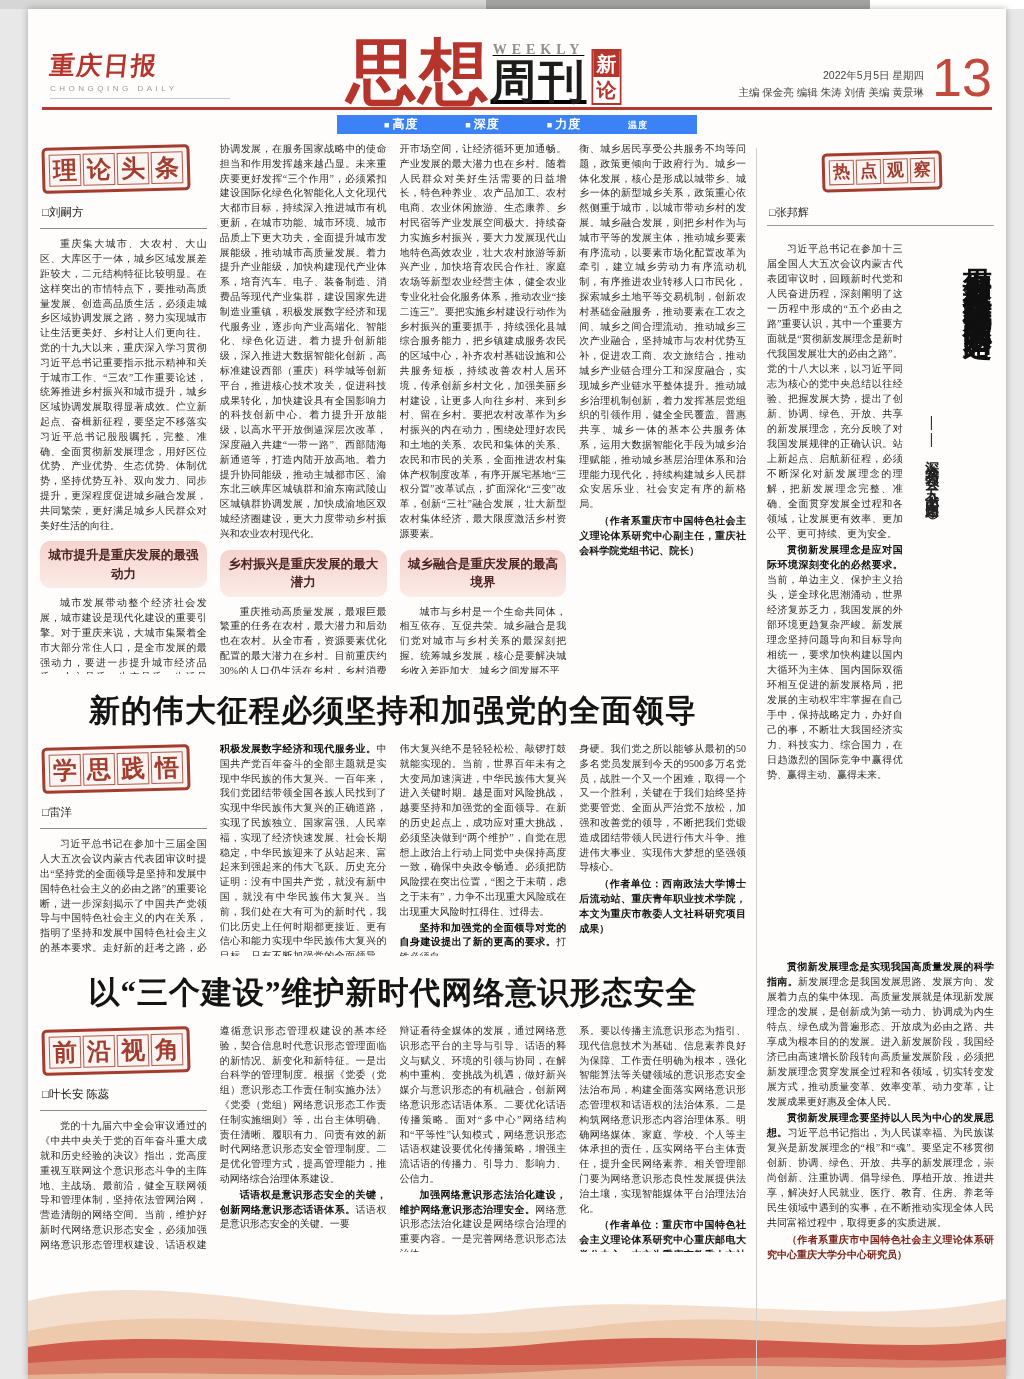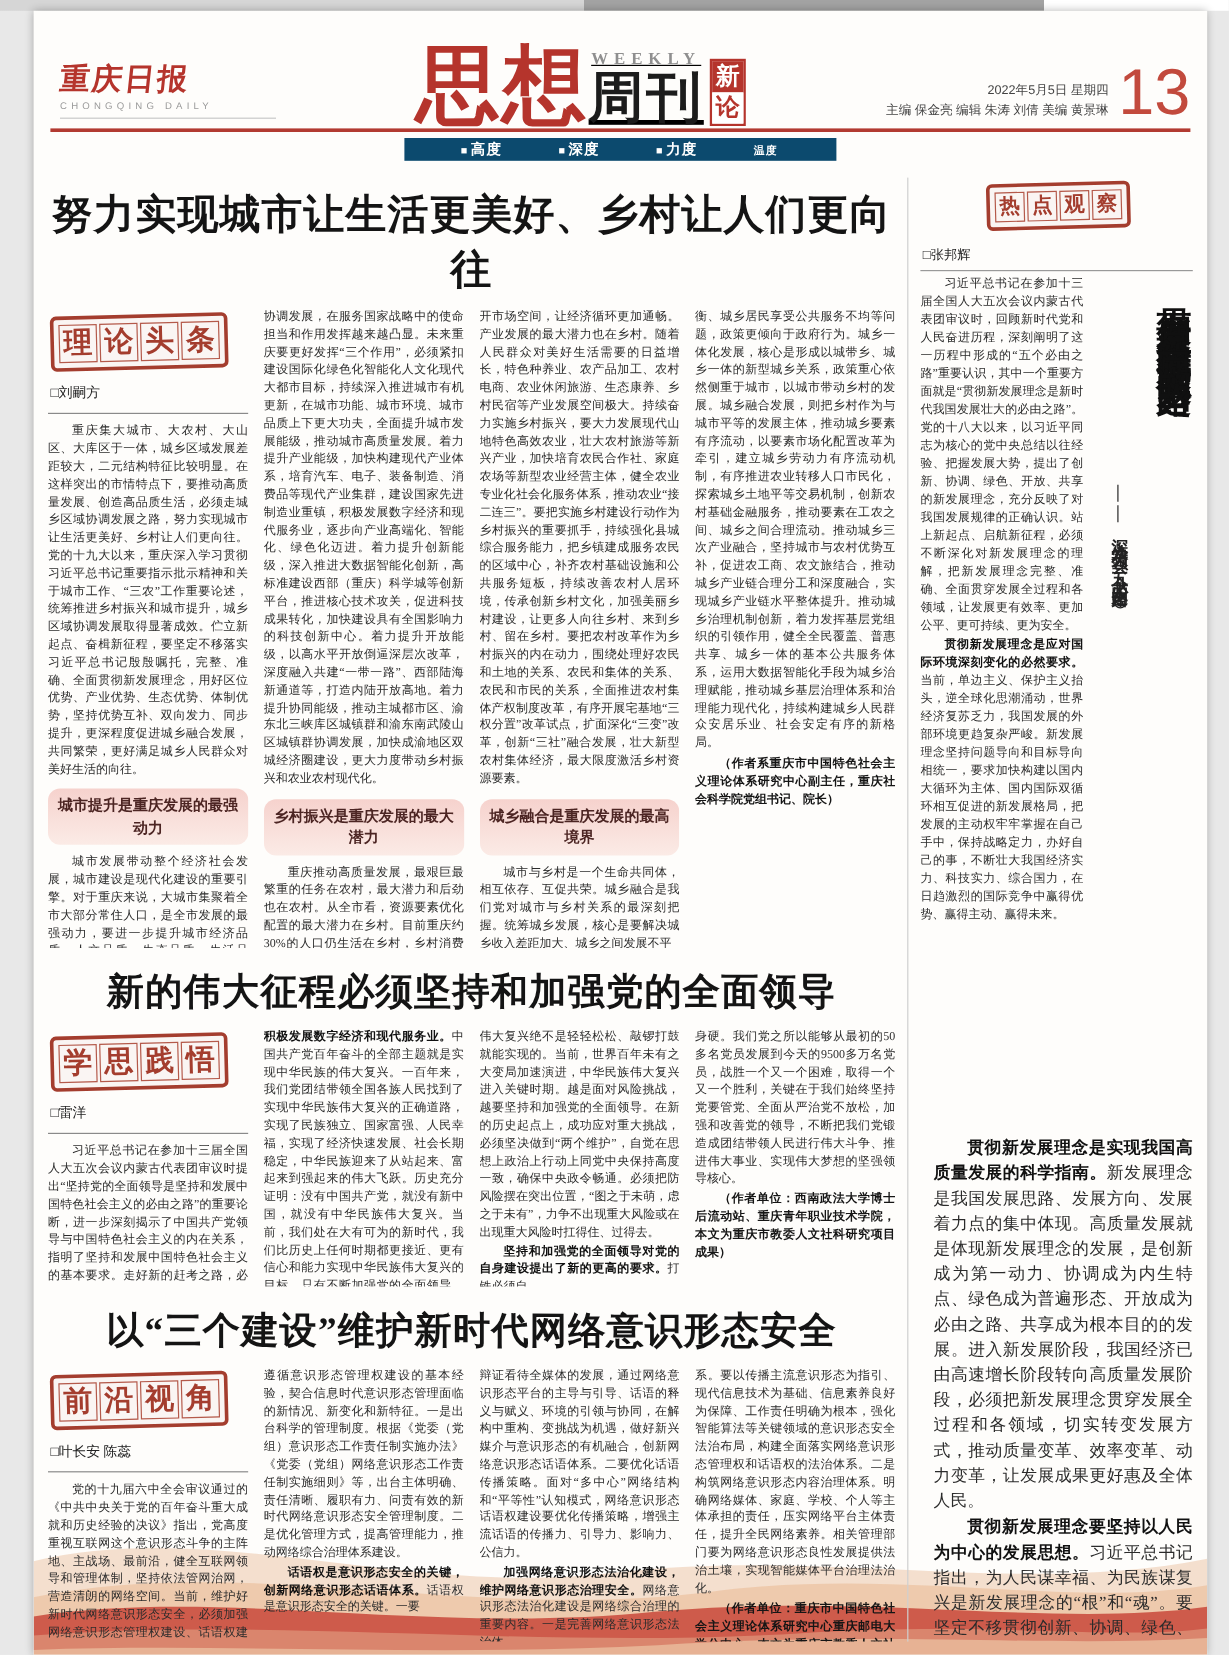--- a/index.html
+++ b/index.html
@@ -20,21 +20,21 @@
   .mast-sub-wrap { display:flex; flex-direction:column; align-items:center;text-decoration:underline; }
   .weekly { color:#8f8f8f; font-size:14px; letter-spacing:5px; font-weight:bold; margin-bottom:1px;}
   .mast-sub { color:#1c1c1c; font-size:46px; font-weight:900; line-height:1; letter-spacing:2px;}
   .badge { width:30px; margin-left:5px; border:2px solid #b5342c; }
   .badge-top { background:#b5342c; color:#fff; font-size:20px; font-weight:bold; text-align:center; line-height:26px;}
   .badge-bot { background:#fff; color:#b5342c; font-size:20px; font-weight:bold; text-align:center; line-height:26px;}
   .mast-right { position:absolute; right:0; bottom:4px; display:flex; align-items:flex-end; gap:8px; }
   .mast-info { text-align:right; font-size:10.5px; color:#444; line-height:1.6; font-family:"Liberation Sans",sans-serif;}
   .pagenum { color:#c24a3d; font-size:54px; line-height:.85; font-family:"Liberation Sans",sans-serif; font-weight:400;}
   .redrule { height:3px; background:#b23a31; margin:2px 14px 0 14px; }
-  .tabbar { width:360px; margin:5px auto 8px auto; background:#0c4a6e; color:#fff; height:19px;
+  .tabbar { width:360px; margin:5px auto 8px auto; background:#3b82f6; color:#fff; height:19px;
     display:flex; justify-content:space-evenly; align-items:center;
     font-size:12px; font-weight:bold; letter-spacing:1px; font-family:"Liberation Sans",sans-serif;}
   .tabbar .sq { font-size:9px; margin-right:2px; }
 
   
   .content { position:relative; display:flex; padding:0 12px; gap:10px; z-index:1;}
   .left-zone { width:706px; flex:none; }
   .vdivider { width:1px; background:#cfcfcf; margin-top:6px; }
   .right-zone { flex:1; min-width:0; }
 
@@ -58,29 +58,29 @@
 
   .stamp { display:inline-block; border:3px solid #a43d2e; border-radius:5px; padding:3px;
     transform:rotate(-1.5deg); margin:4px 0 8px 2px; background:rgba(164,61,46,.04); }
   .stamp-inner { display:flex; }
   .stamp-char { border:1px solid #b4594a; color:#a43d2e; font-weight:900; padding:2px 3px; margin:1px; line-height:1.1;}
   #a1 .stamp-char, #a2 .stamp-char, #a3 .stamp-char { font-size:24px; }
   .rc-stamp { text-align:center; margin-top:6px; }
   .rc-stamp .stamp-char { font-size:17px; }
 
   
-  .rc-byline { font-size:11px; color:#222; border-bottom:1px solid #999; padding:6px 0 5px 2px; margin-bottom:3px;}
+  .rc-byline { font-size:11px; color:#222; border-bottom:1px solid #999; padding:6px 0 5px 2px; margin-bottom:15px;}
   .rc-top { display:flex; height:712px; overflow:hidden; gap:20px;}
   .rc-text { flex:1; min-width:0; font-size:10px; line-height:1.5; text-align:justify; color:#2b2b2b; overflow:hidden;}
   .v-subtitle { writing-mode:vertical-rl; font-size:14px; font-weight:bold; color:#222;
     padding-top:175px; letter-spacing:3px; }
   .v-headline { writing-mode:vertical-rl; font-size:29px; font-weight:900; color:#101010; letter-spacing:3px;
     line-height:1.15; padding-top:4px;}
-  .rc-bottom { margin-top:6px; font-size:14px; line-height:1.5; text-align:justify; color:#2b2b2b;
-    height:420px; overflow:hidden;margin-left:11px;}
+  .rc-bottom { margin-top:6px; font-size:10px; line-height:1.5; text-align:justify; color:#2b2b2b;
+    height:420px; overflow:hidden;}
   .rc-bottom .author { color:#7c241b; text-indent:2em;}
 
   
   .wave { position:absolute; left:0; bottom:0; width:978px; height:140px; z-index:0; pointer-events:none;}
 </style>
 </head>
 <body>
 
 <div class="topstrip"></div>
 
@@ -117,21 +117,20 @@
     <span><span class="sq">■</span><span>深度</span></span>
     <span><span class="sq">■</span><span>力度</span></span>
     <span><span class="sq">温度</span></span>
   </nav>
 
   <main class="content">
 
     <section class="left-zone">
 
       <article id="a1">
-        <h1 class="headline">努力实现城市让生活更美好、乡村让人们更向往</h1>
         <div class="cols">
           <div class="col">
             <div class="stamp"><div class="stamp-inner">
                   <span class="stamp-char">理</span>
                   <span class="stamp-char">论</span>
                   <span class="stamp-char">头</span>
                   <span class="stamp-char">条</span>
                 </div></div>
             <div>
                 <div class="byline">□刘嗣方</div>

